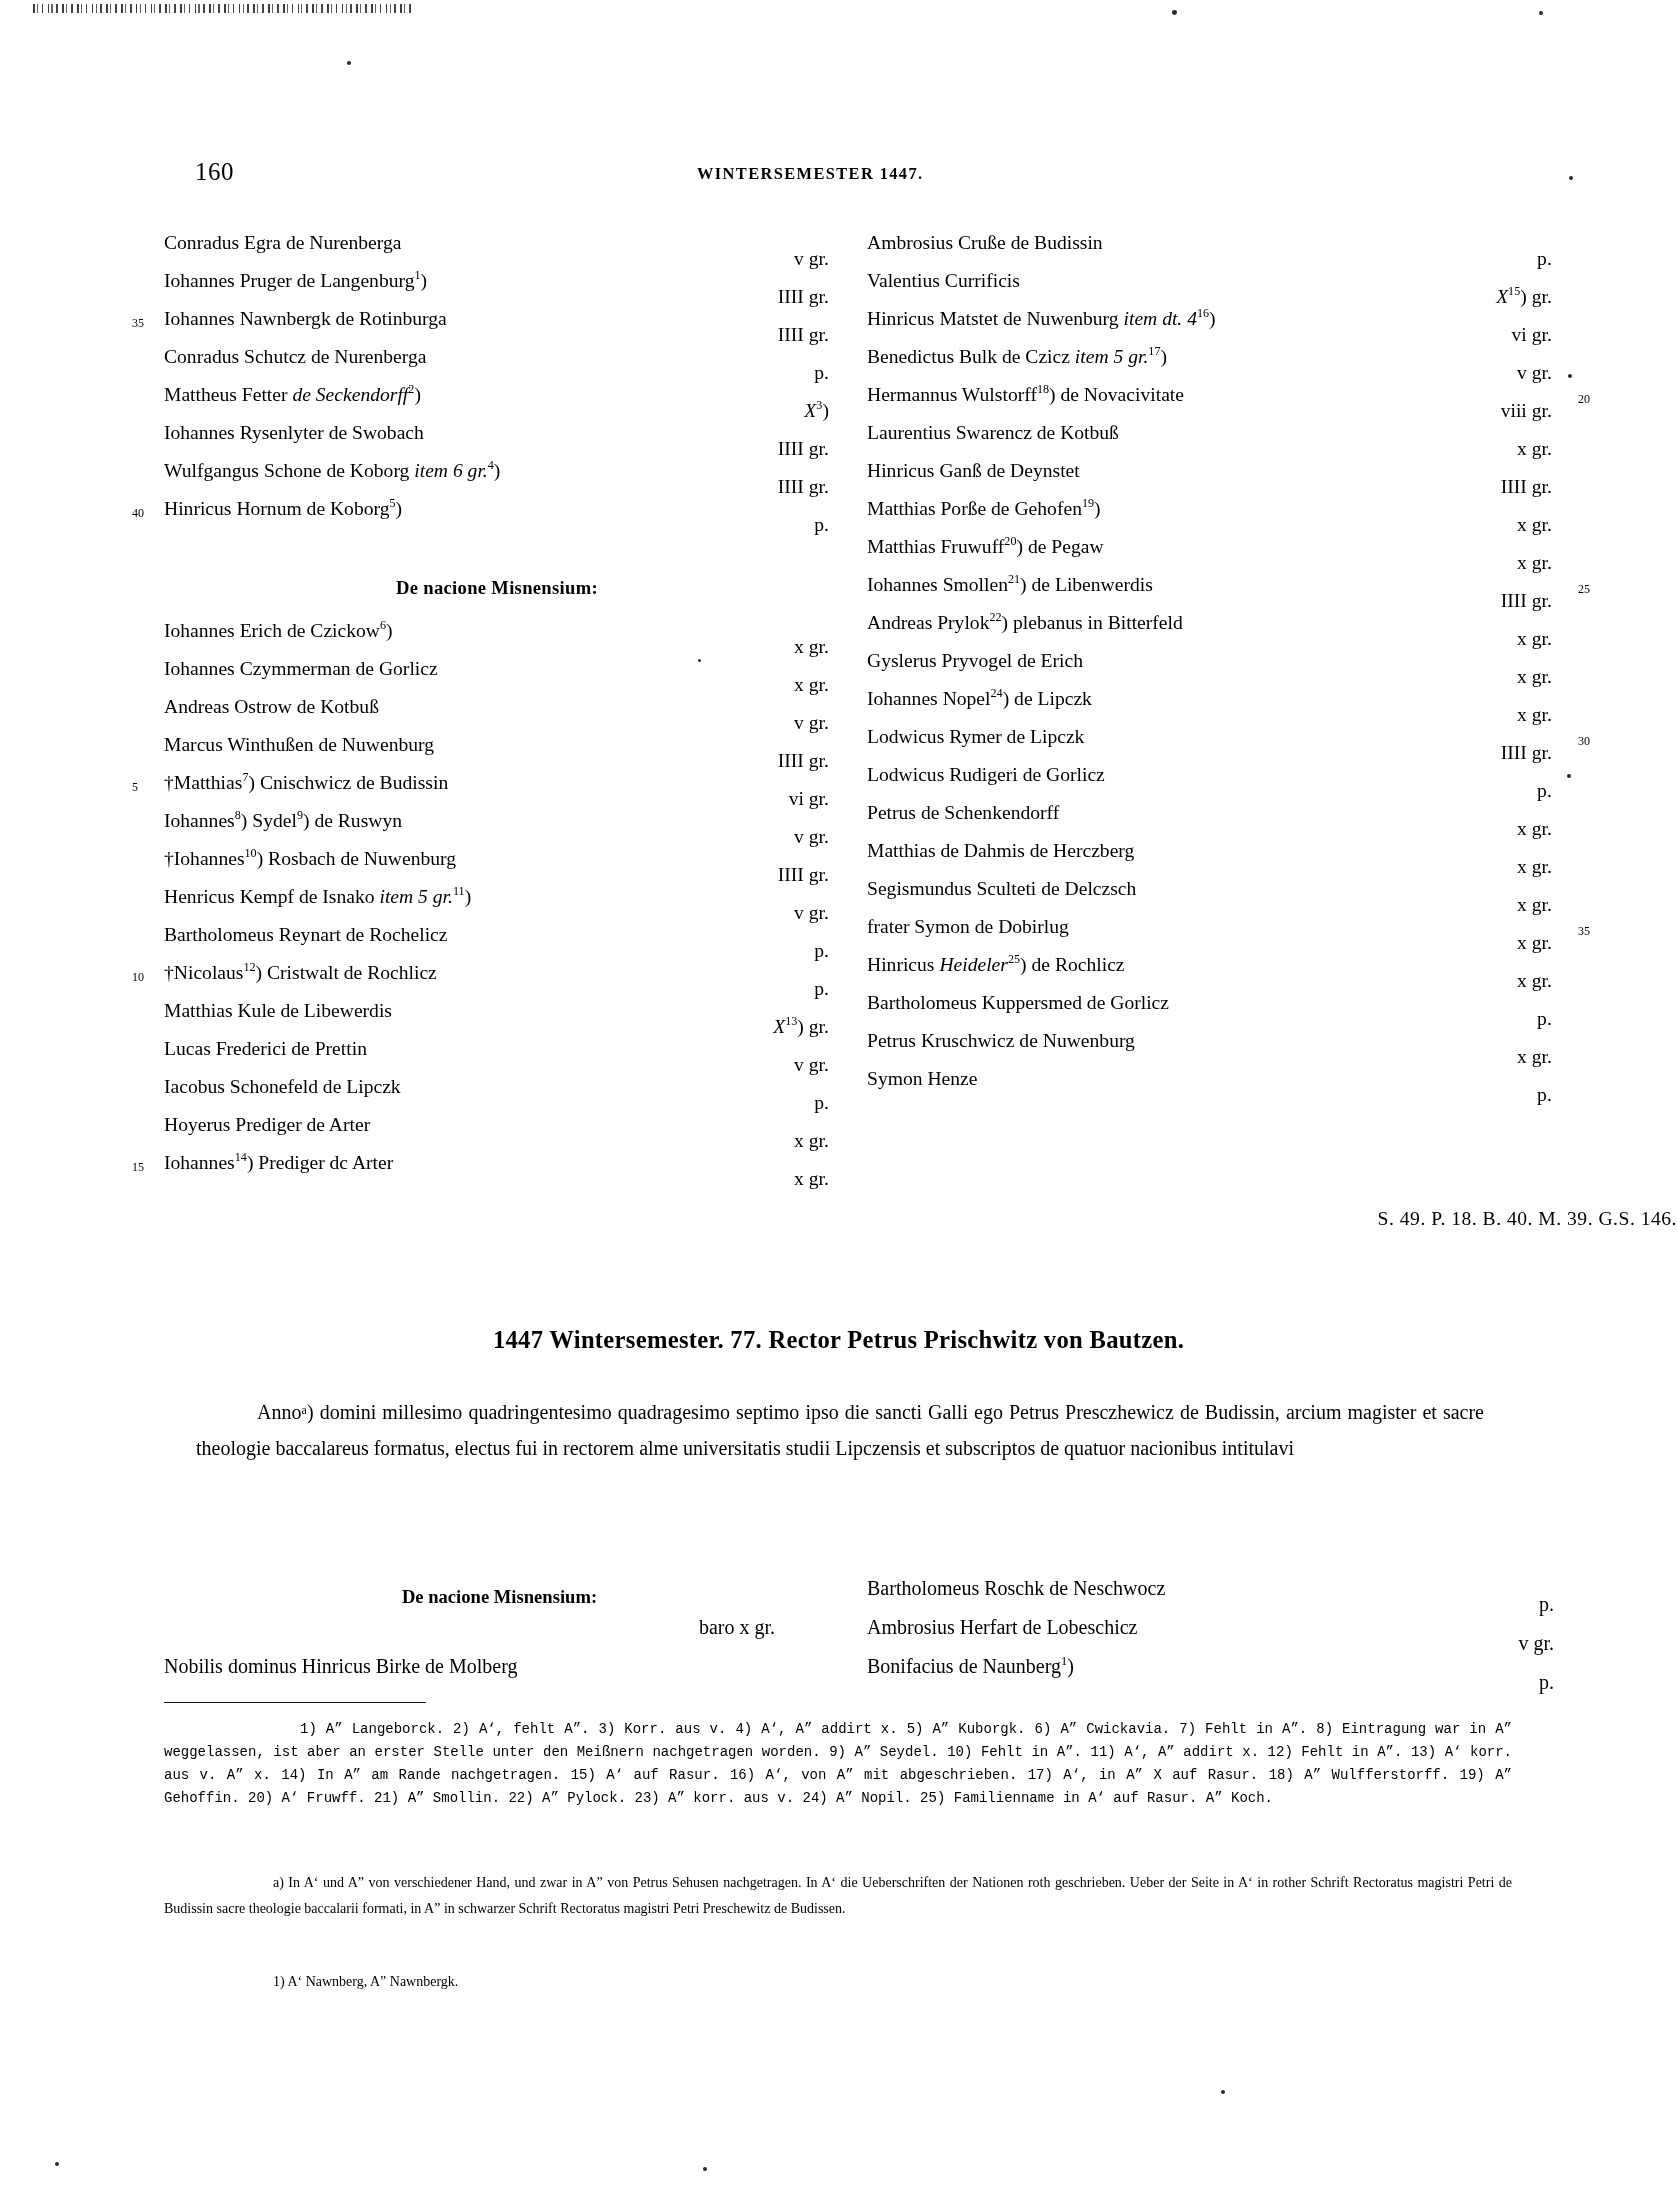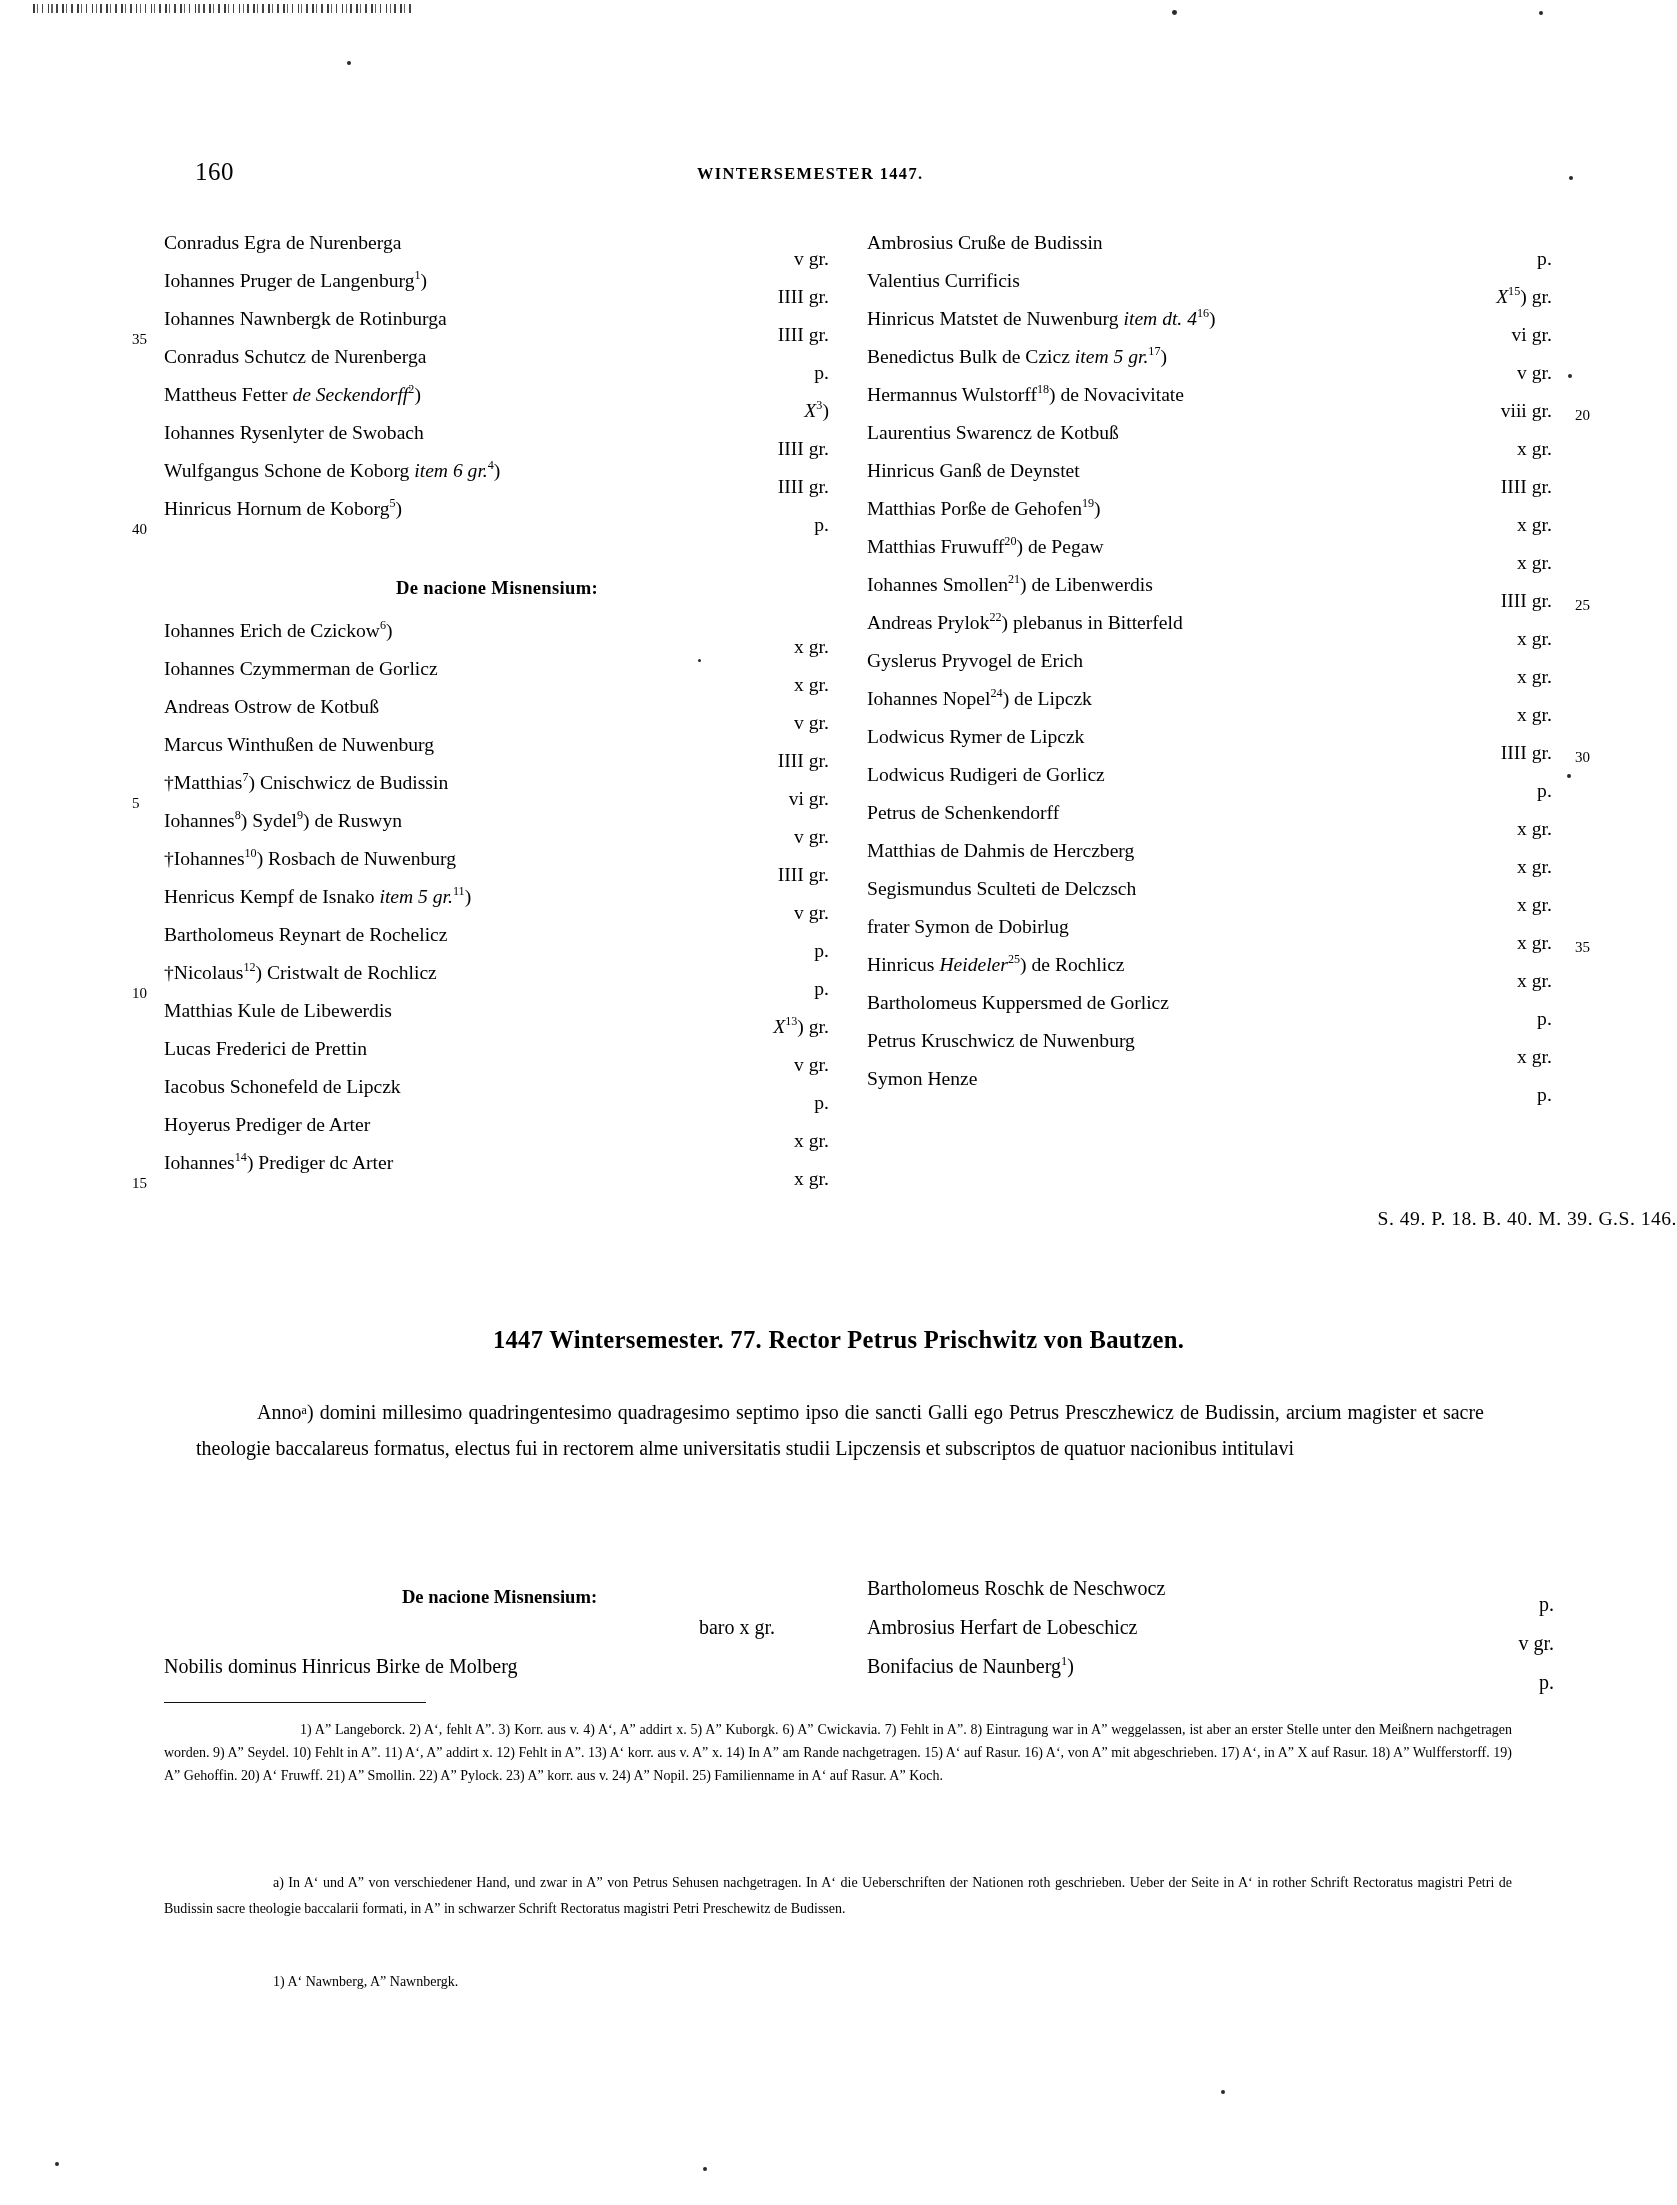--- a/index.html
+++ b/index.html
@@ -46,22 +46,22 @@
 
   .entry {
     position:relative;
     height:38px;
     display:flex;
     align-items:baseline;
     white-space:nowrap;
   }
   .lineno {
     position:absolute;
-    font-size:15px;
-    top:23px;
+    font-size:12px;
+    top:8px;
   }
   .col-left  .lineno { left:-32px; }
   .col-right .lineno { right:-36px; }
 
   .name { display:inline-block; }
   .fee  { position:absolute; right:0; bottom:0; }
   .col-left  .fee { right:1.1px; }
   .col-right .fee { right:2.2px; }
 
   .it { font-style:italic; }
@@ -117,20 +117,21 @@
     position:absolute; left:164px; top:1702px;
     width:262px; height:0; border-top:1.6px solid #111;
   }
 
   
   .footnotes {
     position:absolute; left:164px; top:1718px; width:1348px;
     font-size:14px; line-height:23px;
     text-align:justify;
     text-indent:136px;
+    font-family:Liberation Mono, monospace;
   }
 
   .note-a {
     position:absolute; left:164px; top:1870px; width:1348px;
     font-size:14px; line-height:26px;
     text-align:justify;
     text-indent:109px;
   }
 
   .note-last {

